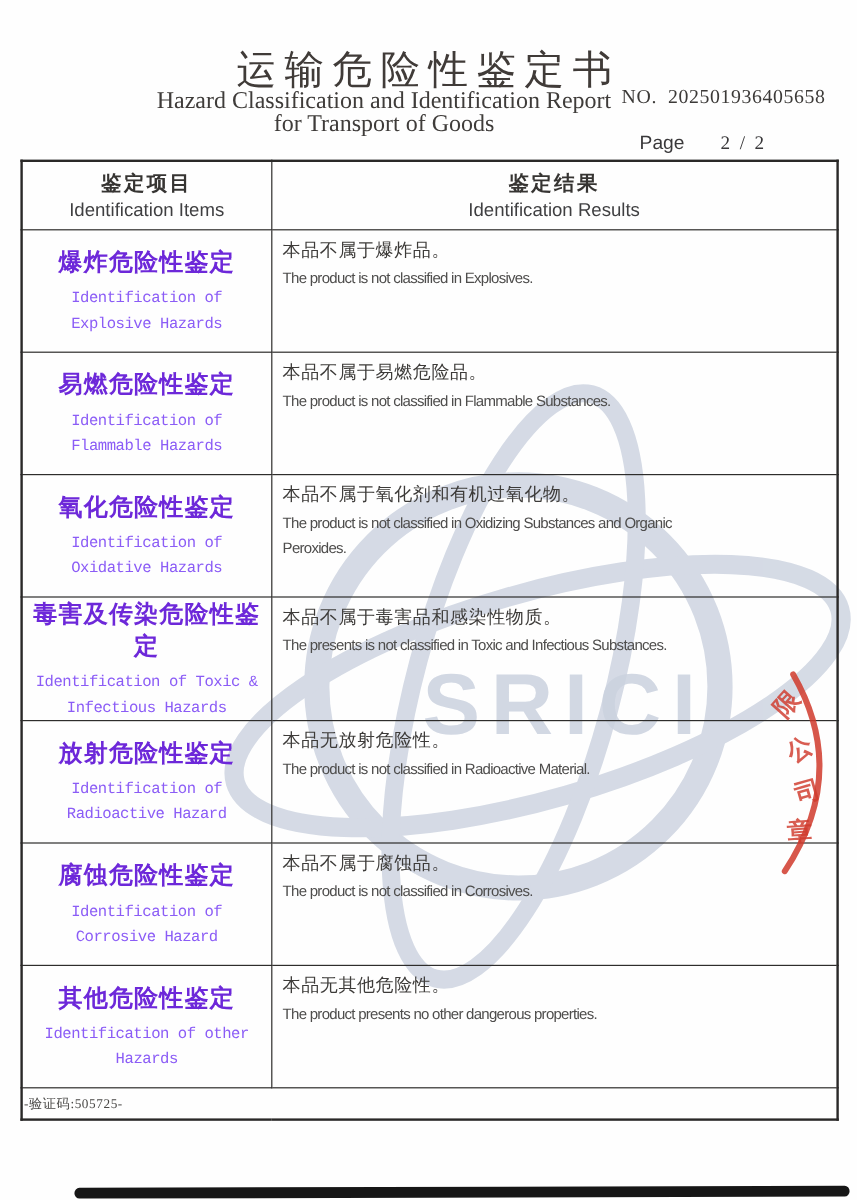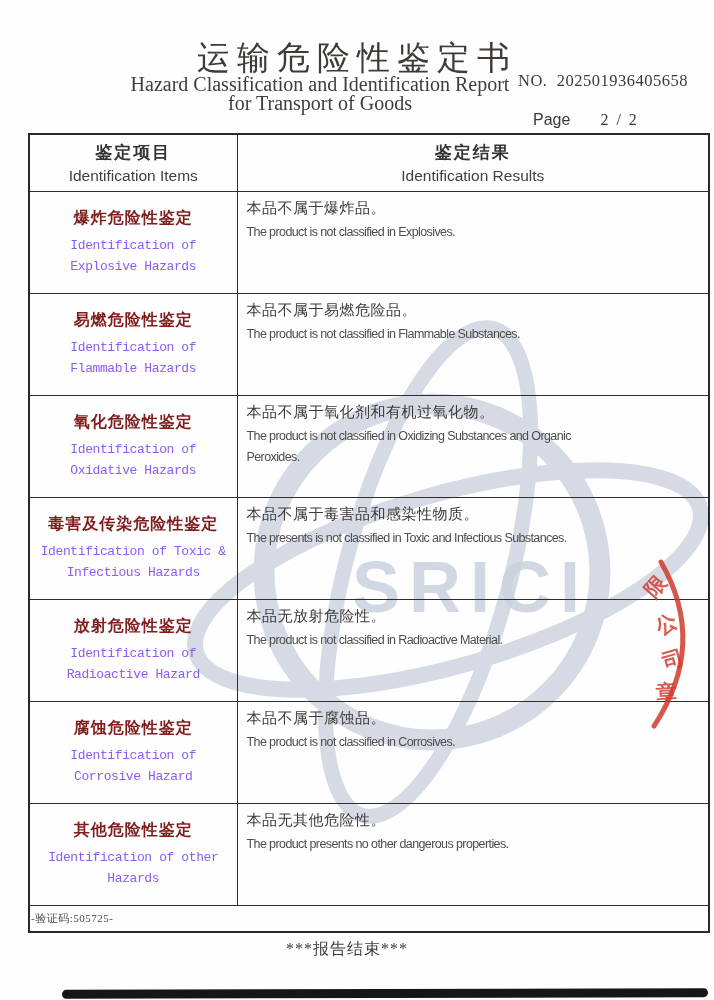--- a/index.html
+++ b/index.html
@@ -36,31 +36,31 @@
 
   
   table.report{
     position:absolute;left:17px;top:133px;width:680px;z-index:2;
     border-collapse:collapse;table-layout:fixed;
     background:transparent;
   }
   table.report, table.report th, table.report td{
     border:1px solid #2e2d2c;
   }
-  table.report{border:2px solid #2a2928;margin-left:11px;}
+  table.report{border:2px solid #2a2928;}
   col.c1{width:208px;} col.c2{width:472px;}
   th,td{background:transparent;}
   tr.hdr{height:57px;}
   tr.body-row{height:102px;}
   tr.code-row{height:27px;}
   th .cn{font-size:17px;font-weight:bold;letter-spacing:2px;color:#363432;}
   th .en{font-family:"Liberation Sans", sans-serif;font-weight:normal;
          font-size:15.5px;color:#3f3f41;margin-top:3px;}
   td.item{text-align:center;vertical-align:middle;padding:0 2px;}
-  td.item .cn{font-size:16px;font-weight:bold;letter-spacing:1px;color:#7f1d1d;font-family:Liberation Mono, monospace;}
+  td.item .cn{font-size:20px;font-weight:bold;letter-spacing:1px;color:#6d28d9;font-family:Liberation Mono, monospace;}
   td.item .en{
     font-family:"Liberation Mono", monospace;font-size:13px;letter-spacing:-0.4px;
     color:#8b5cf6;margin-top:6px;line-height:21px;white-space:pre-line;
   }
   td.res{vertical-align:top;padding:7px 4px 0 9px;}
   td.res .cn{font-size:15px;color:#3d3b39;letter-spacing:0.5px;}
   td.res .en{
     font-family:Liberation Sans, sans-serif;font-size:12.5px;letter-spacing:-0.6px;
     color:#4e4d4c;margin-top:4px;line-height:21px;white-space:pre-line;
   }
@@ -209,21 +209,20 @@
         <div class="en">The product presents no other dangerous properties.</div>
       </td>
     </tr>
 
     <tr class="code-row">
       <td class="code" colspan="2">-验证码:505725-</td>
     </tr>
   </tbody>
     </table>
 
-  <div class="end-mark">***报告结束***</div>
 
   <svg class="stamp-svg" width="714" height="1000" viewBox="0 0 714 1000">
     <path d="M 661 562 Q 708 644 654 726" fill="none" stroke="#d03a2c" stroke-width="5" opacity="0.85" stroke-linecap="round"></path>
     <g fill="#d03a2c" opacity="0.82" font-size="21" font-weight="bold" font-family="Liberation Serif, serif">
       <text x="648" y="598" transform="rotate(-48 652 592)">限</text>
       <text x="657" y="634" transform="rotate(-32 662 628)">公</text>
       <text x="663" y="668" transform="rotate(-16 668 662)">司</text>
       <text x="656" y="700" transform="rotate(-4 661 694)">章</text>
     </g>
   </svg>

